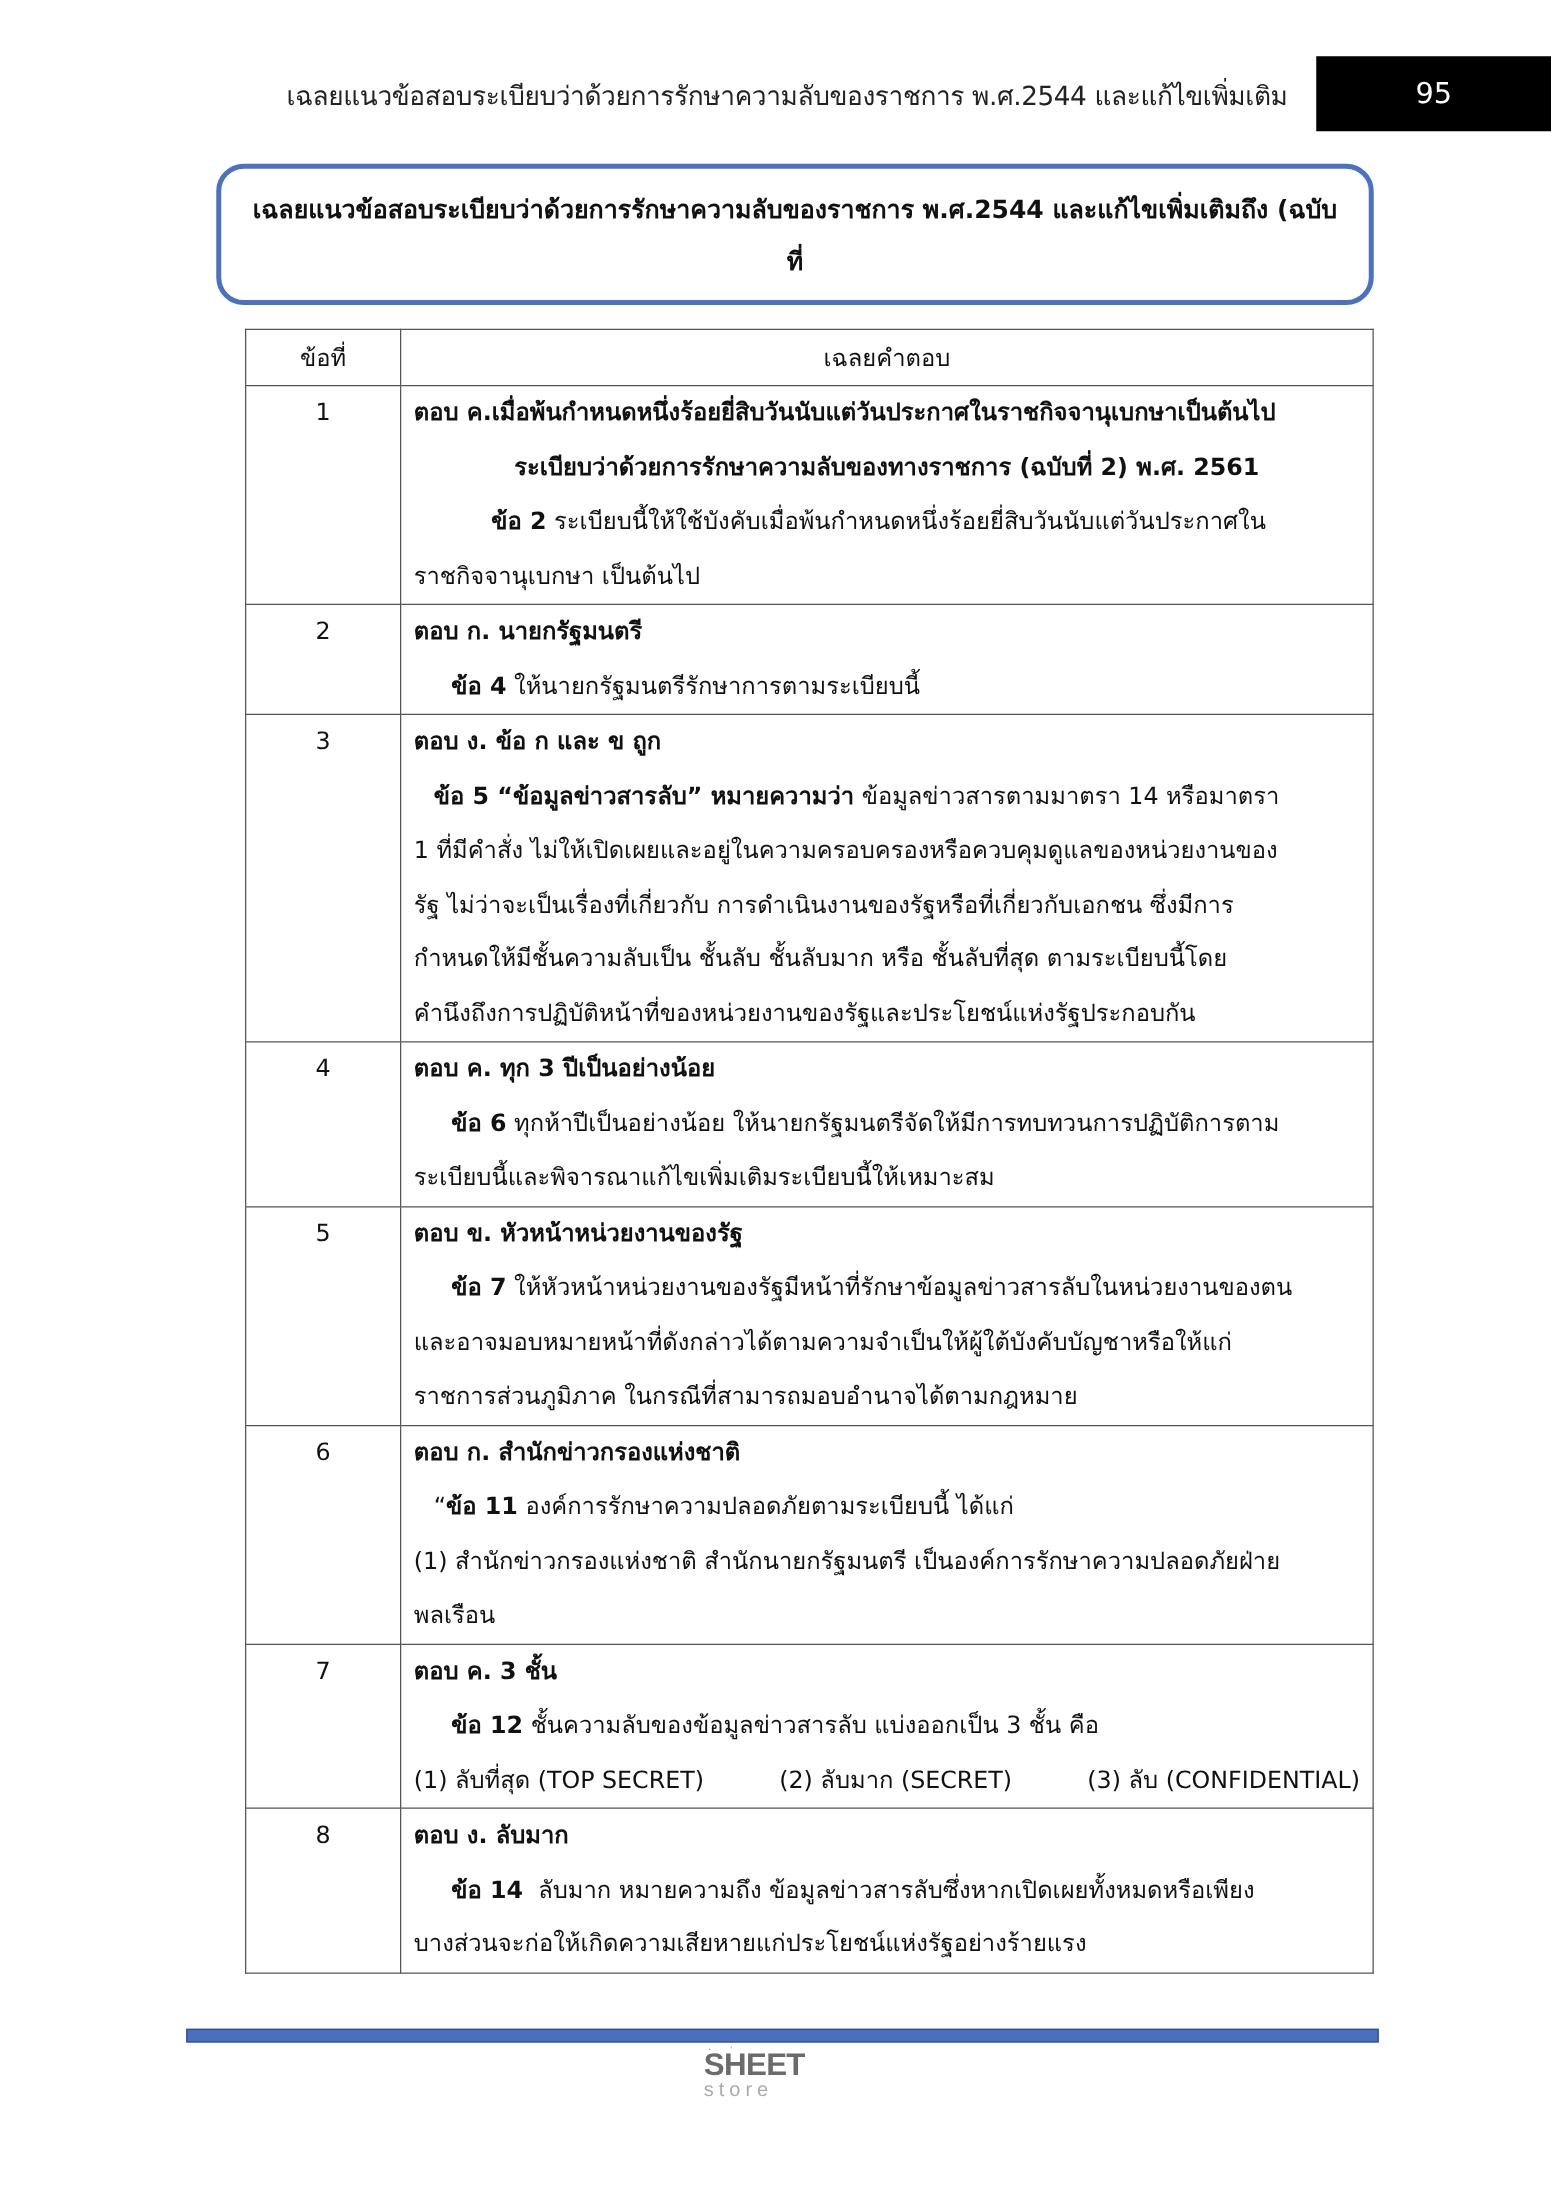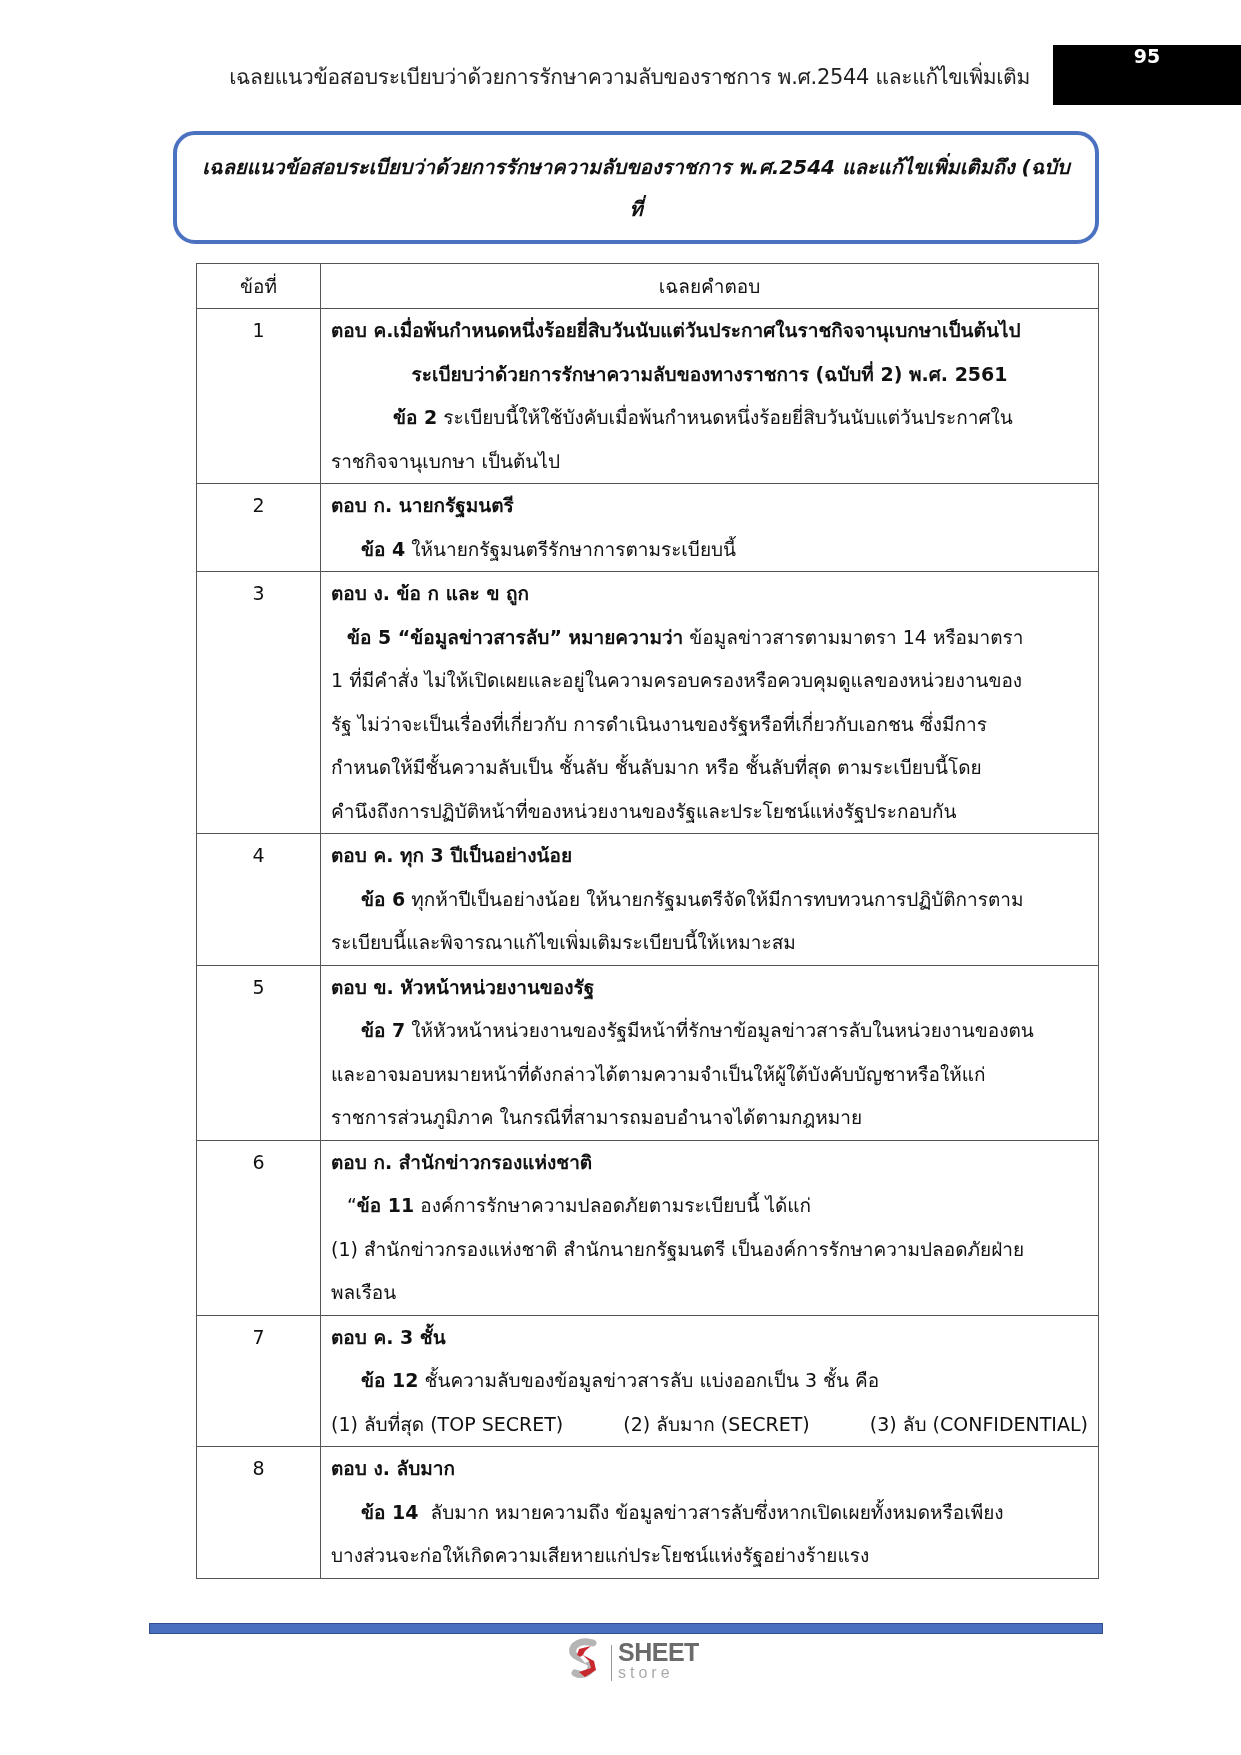--- a/index.html
+++ b/index.html
@@ -7,28 +7,28 @@
     width: 1241px; height: 1755px; background: #ffffff; position: relative;
     font-family: "DejaVu Sans", "Liberation Sans", sans-serif; color: #111;
     overflow: hidden;
   }
   .running-header {
     position: absolute; left: 0; top: 60px; width: 1030px; text-align: right;
     font-size: 21px; color: #222; letter-spacing: -0.3px;
   }
   .page-number-box {
     position: absolute; left: 1053px; top: 45px; width: 188px; height: 60px;
-    background: #000; color: #fff; font-size: 19px;
-    display: flex; justify-content: center; font-weight: bold;
+    background: #000; color: #fff; font-size: 23px;
+    display: flex; align-items: center; justify-content: center;
   }
   .title-box {
     position: absolute; left: 173px; top: 131px; width: 926px; height: 113px;
     border: 4px solid #4a72c0; border-radius: 22px; box-sizing: border-box;
     display: flex; align-items: center; justify-content: center; text-align: center;
-    font-weight: bold; font-size: 20px; line-height: 42px; padding: 0 24px; font-style: italic;
+    font-weight: bold; font-size: 20px; line-height: 42px; padding: 0 24px;
   }
   .answer-table {
     position: absolute; left: 172px; top: 263px; width: 903px;
     border-collapse: collapse; font-size: 19px; margin-left: 24px;
   }
   .answer-table th, .answer-table td {
     border: 1.5px solid #555; vertical-align: top;
   }
   .answer-table th { font-weight: normal; height: 42px; vertical-align: middle; }
   .col-no { width: 121px; text-align: center; }
@@ -39,21 +39,21 @@
   .center { text-align: center; }
   .indent1 { padding-left: 62px; }
   .indent2 { padding-left: 30px; }
   .indent3 { padding-left: 16px; }
   .footer-bar {
     position: absolute; left: 149px; top: 1623px; width: 952px; height: 9px;
     background: #4a6fbf; border: 1px solid #2f4f8f;
   }
   .footer-logo {
     position: absolute; left: 563px; top: 1637px; height: 44px;
-    display: flex; align-items: flex-end;
+    display: flex; align-items: flex-start; flex-direction: column;
   }
   .logo-mark { width: 44px; height: 44px; }
   .logo-divider { width: 1px; height: 36px; background: #999; margin: 0 6px 0 4px; }
   .logo-text { display: flex; flex-direction: column; line-height: 1; }
   .logo-main { font-family: "Liberation Sans", sans-serif; font-weight: bold; font-size: 25px; color: #6b6b6b; letter-spacing: -0.5px; }
   .logo-sub { font-family: "Liberation Sans", sans-serif; font-size: 16px; color: #aaa; letter-spacing: 4px; }
 </style>
 </head>
 <body>
 

